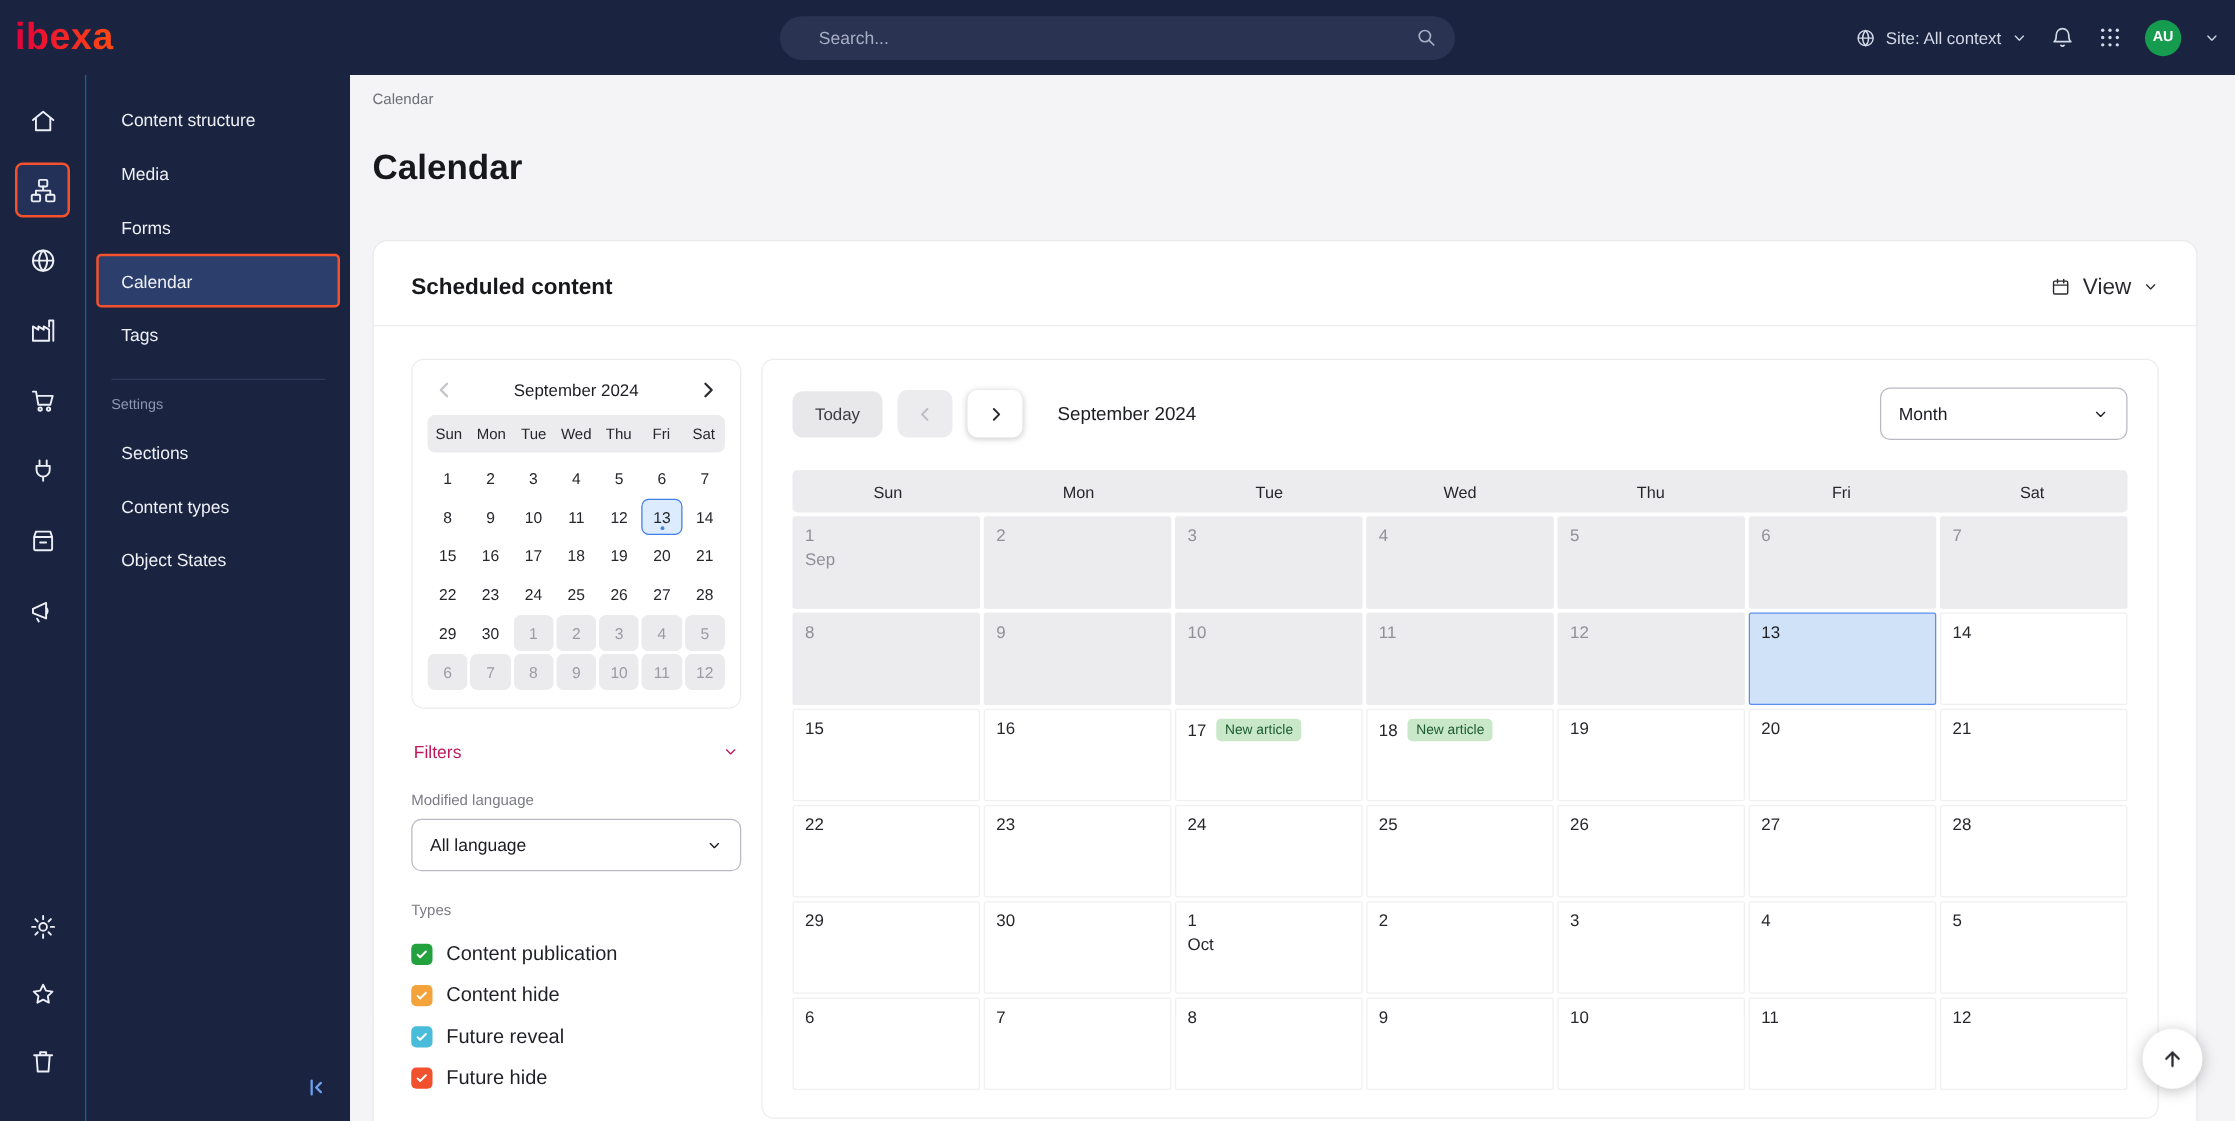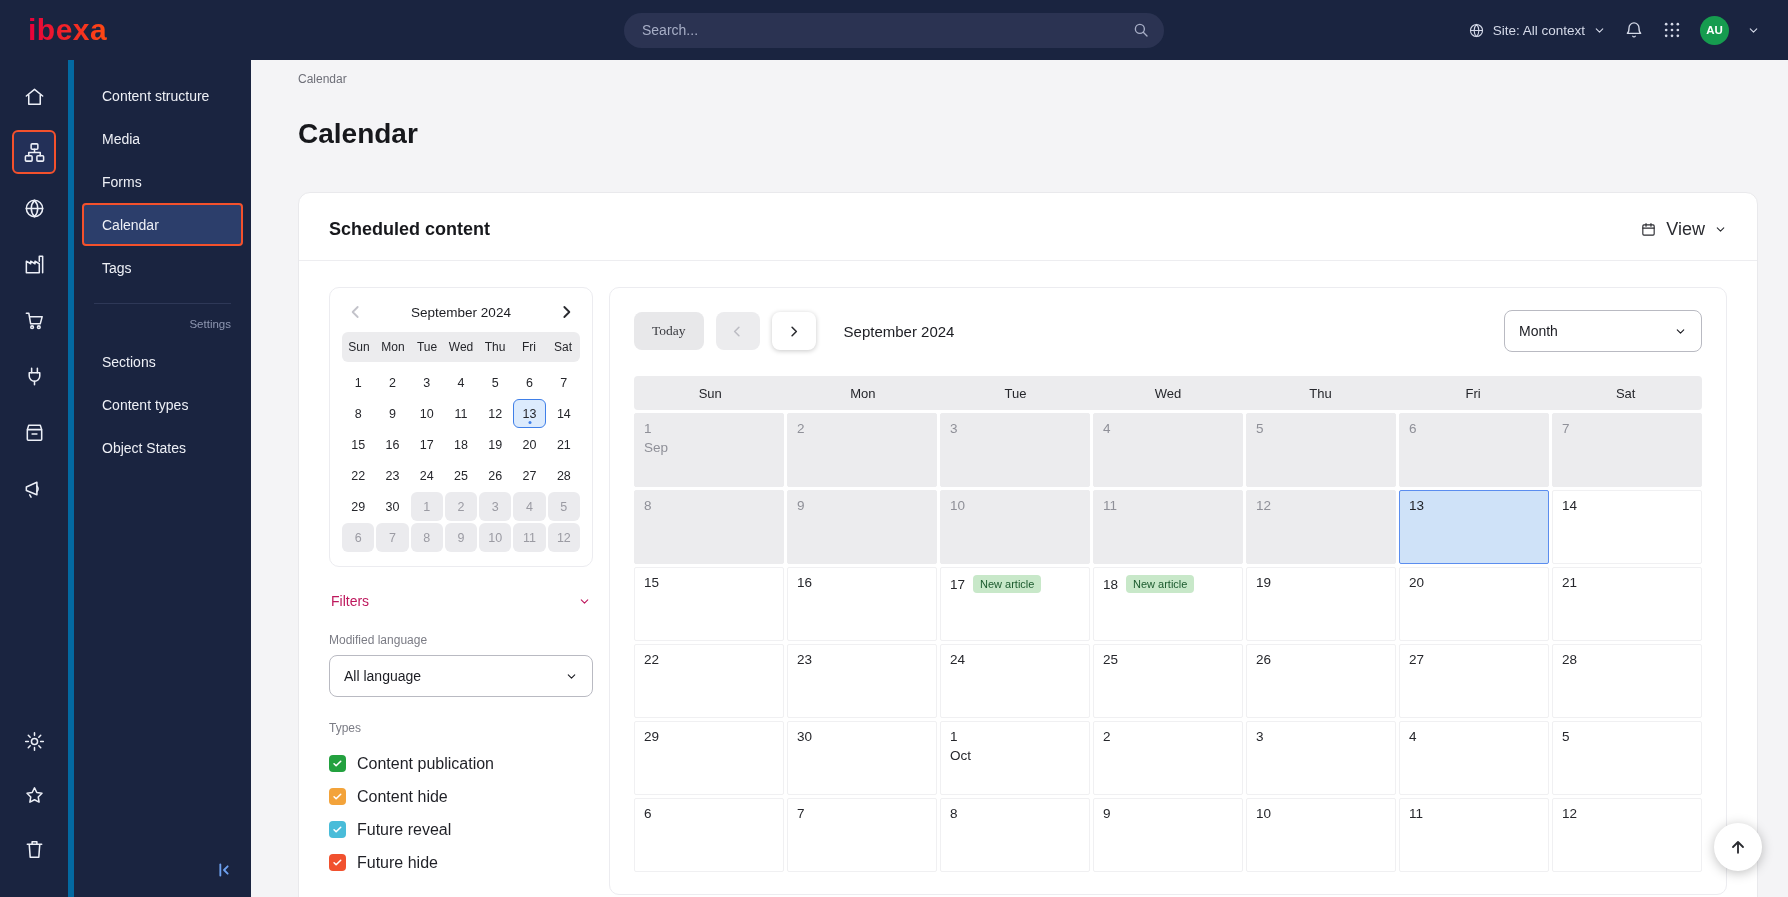--- a/index.html
+++ b/index.html
@@ -9,35 +9,35 @@
     background:#f4f4f6;
     overflow:hidden;
     color:#1c1d22;
   }
   svg { display:block; }
 
   
   .topbar {
     position:fixed; top:0; left:0; right:0; height:60px;
     background:#1a2440; display:flex; align-items:center;
-    padding:0 28px; z-index:20;
+    padding:0 12px; z-index:20;
   }
   .logo {
     font-size:30px; font-weight:800; letter-spacing:.5px;
     background:linear-gradient(90deg,#e6003c,#ff4a12);
     -webkit-background-clip:text; background-clip:text; color:transparent;
   }
   .search-wrap {
     position:absolute; left:50%; transform:translateX(-50%);
     width:540px; height:35px; background:#2b3352; border-radius:18px;
     display:flex; align-items:center; padding:0 14px 0 18px;
   }
   .search-wrap input {
     flex:1; background:transparent; border:none; outline:none;
-    color:#dfe3ef; font-size:14px; font-family:"Liberation Sans",sans-serif;
+    color:#dfe3ef; font-size:14px; font-family:"Liberation Sans",sans-serif;margin-left:13px;
   }
   .search-wrap input::placeholder { color:#a7aec6; }
   .search-icon { color:#a7aec6; width:18px; height:18px; cursor:pointer; }
   .topbar-right {
     margin-left:auto; display:flex; align-items:center; gap:18px; color:#d4d9e8;
   }
   .site-context { display:flex; align-items:center; gap:8px; font-size:13.5px; cursor:pointer; }
   .icon-16 { width:17px; height:17px; }
   .icon-20 { width:20px; height:20px; }
   .chev-12 { width:13px; height:13px; }
@@ -58,24 +58,23 @@
     display:flex; align-items:center; justify-content:center;
     color:#eceff7; cursor:pointer;
   }
   .rail-item svg { width:23px; height:23px; }
   .rail-item.active { border:2px solid #f4512c; background:#233058; }
   .rail-bottom { margin-top:auto; display:flex; flex-direction:column; align-items:center; }
   .rail-bottom .rail-item { margin-bottom:10px; }
 
   
   .sidebar {
-    position:fixed; top:60px; left:68px; bottom:0; width:183px;
-    background:#1a2440; border-left:6px solid #0369a1; z-index:15;
+    position:fixed; top:60px; left:68px; bottom:0; width:212px;
+    background:#1a2440; border-left:1px solid #0369a1; z-index:15;
     padding-top:14px;
-    text-align:right;
   }
   .side-list { list-style:none; }
   .side-item {
     height:43px; display:flex; align-items:center;
     padding:0 20px; margin:0 8px; font-size:14px; color:#eef0f6;
     border-radius:4px; cursor:pointer;
   }
   .side-item.active {
     background:#2c3e6b; border:2px solid #f4512c; padding:0 18px;
   }
@@ -146,21 +145,21 @@
     align-items:center; justify-content:center; flex:none;
   }
   .checkbox svg { width:11px; height:11px; }
   .type-label { font-size:16px; color:#1f2026; }
 
   
   .big-cal { flex:1; border:1px solid #ececf0; border-radius:10px; padding:22px 24px; }
   .big-toolbar { display:flex; align-items:center; gap:12px; }
   .today-btn {
     background:#e8e8ea; border:none; border-radius:8px; padding:11px 18px;
-    font-size:13.5px; color:#3a3b40; cursor:pointer; font-family:Liberation Serif, serif;
+    font-size:13.5px; color:#3a3b40; cursor:pointer; font-family:Liberation Sans, sans-serif;
   }
   .nav-btn {
     width:44px; height:38px; border:none; border-radius:8px;
     display:flex; align-items:center; justify-content:center; cursor:pointer;
   }
   .nav-btn.prev { background:#ececee; color:#bcbcc3; }
   .nav-btn.next { background:#fff; box-shadow:0 1px 5px rgba(0,0,0,.22); color:#2a2b30; }
   .big-month-label { margin-left:16px; font-size:15px; color:#1c1d22; }
   .toolbar-spacer { flex:1; }
   .month-select { width:198px; height:42px; margin-top:0; }

